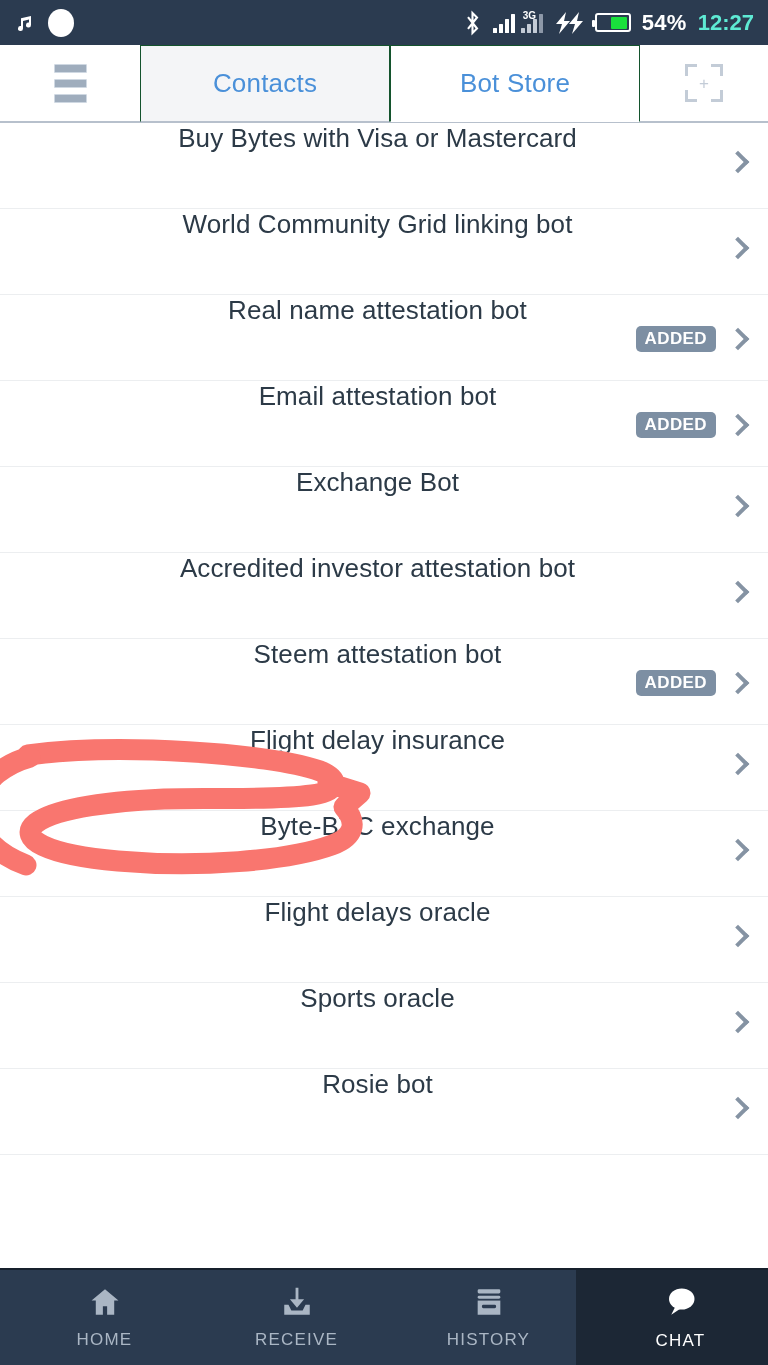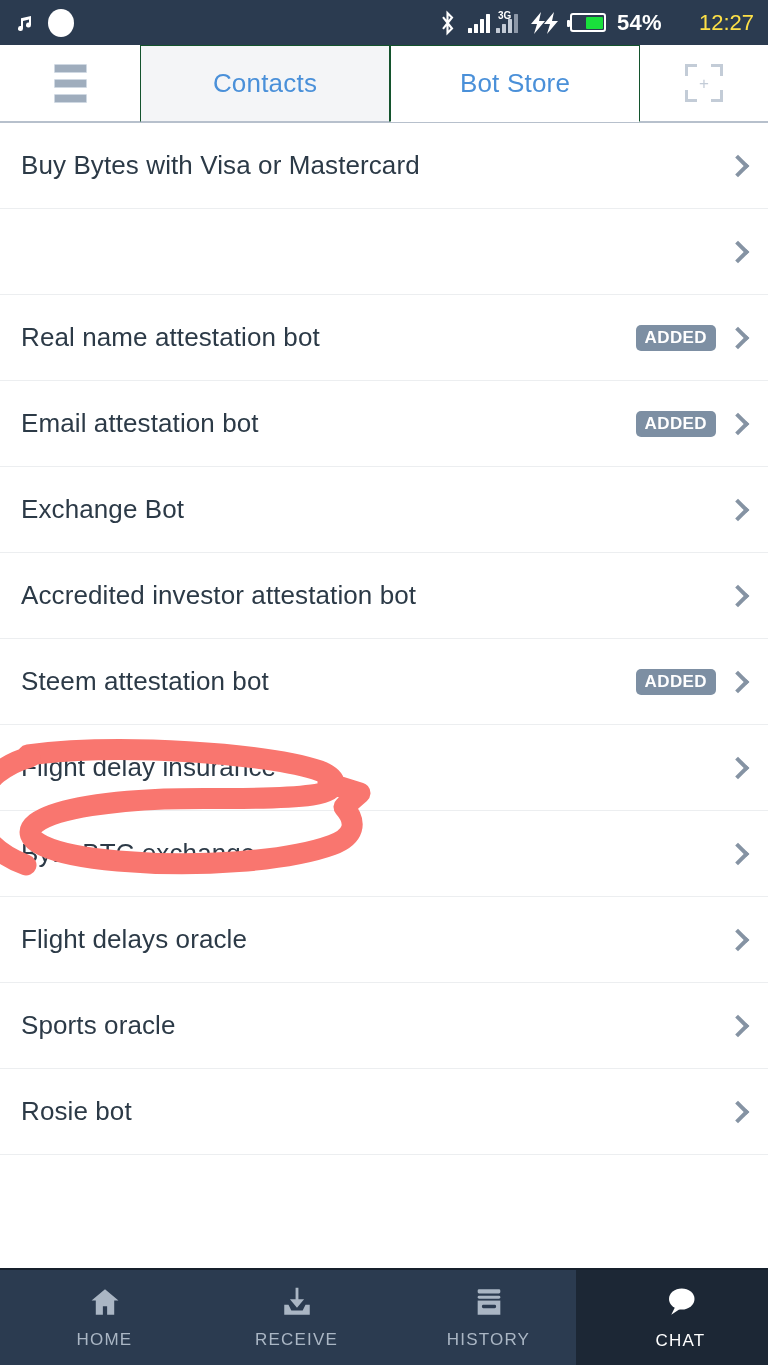--- a/index.html
+++ b/index.html
@@ -15,21 +15,21 @@
   .statusbar{
     height:45px; background:#2b3b50; flex:0 0 45px;
     display:flex; align-items:center; padding:16px 14px;
     color:#ffffff;
   }
   .sb-left{ display:flex; align-items:center; gap:10px; }
   .sb-right{ margin-left:auto; display:flex; align-items:center; gap:11px; }
   .sb-ico{ display:flex; align-items:center; }
   .circle-white{ width:26px; height:28px; border-radius:50%; background:#ffffff; }
   .sb-text{ font-size:22px; font-weight:bold; letter-spacing:.3px; color:#ffffff; }
-  .sb-time{ font-size:22px; font-weight:normal; color:#fde047;margin-left:26px; }
+  .sb-time{ font-size:22px; font-weight:bold; color:#5eead4; }
 
   
   .bars{ display:flex; align-items:flex-end; gap:2px; height:20px; }
   .bars i{ display:block; width:4px; background:#ffffff; border-radius:.5px; }
   .bars i:nth-child(1){height:5px}
   .bars i:nth-child(2){height:9px}
   .bars i:nth-child(3){height:14px}
   .bars i:nth-child(4){height:19px}
   .bars.dim i{ background:#c3cbd6; }
   .bars.dim i:nth-child(4){ background:#8d98a8; }
@@ -64,22 +64,23 @@
     font-size:26px; color:#4a90d9; border:1px solid #14532d; border-bottom:1px solid #b7c0cc;
     background:#ffffff; letter-spacing:.2px;
   }
   .tab.inactive{ background:#f4f5f7; }
   .tab.active{ background:#ffffff; border-bottom-color:#ffffff; }
 
   
   .list{ flex:1 1 auto; background:#ffffff; overflow:hidden; position:relative; }
   .row{
     height:86px; display:flex; align-items:center;
-    padding:0 22px 0 21px; border-bottom:1px solid #eceef0;
+    padding:0 22px 0 9px; border-bottom:1px solid #eceef0;
     background:#ffffff;
+    flex-direction:column;
   }
   .row-label{ font-size:26px; color:#2c3a47; letter-spacing:.1px; }
   .row-right{ margin-left:auto; display:flex; align-items:center; gap:14px; }
   .badge{
     background:#7d8fa3; color:#ffffff; font-size:17px; font-weight:bold;
     padding:4px 9px 5px; border-radius:5px; letter-spacing:.4px; line-height:1;
   }
   .chev{ width:16px; height:16px; border-right:4px solid #8593a3; border-top:4px solid #8593a3;
          transform:rotate(45deg); }
 
@@ -180,20 +181,21 @@
       <path d="M62 30 C 40 36, 14 52, 10 78 C 6 104, 26 126, 58 138" fill="none" stroke="#f9766f" stroke-width="21" stroke-linecap="round" stroke-linejoin="round"></path>
     </svg>
 
   <div class="row">
         <div class="row-label">Buy Bytes with Visa or Mastercard</div>
         <div class="row-right">
           <span class="chev"></span>
         </div>
       </div>
       <div class="row">
+        <div class="row-label">World Community Grid linking bot</div>
         <div class="row-right">
           <span class="chev"></span>
         </div>
       </div>
       <div class="row">
         <div class="row-label">Real name attestation bot</div>
         <div class="row-right">
           <span class="badge">ADDED</span>
           <span class="chev"></span>
         </div>

